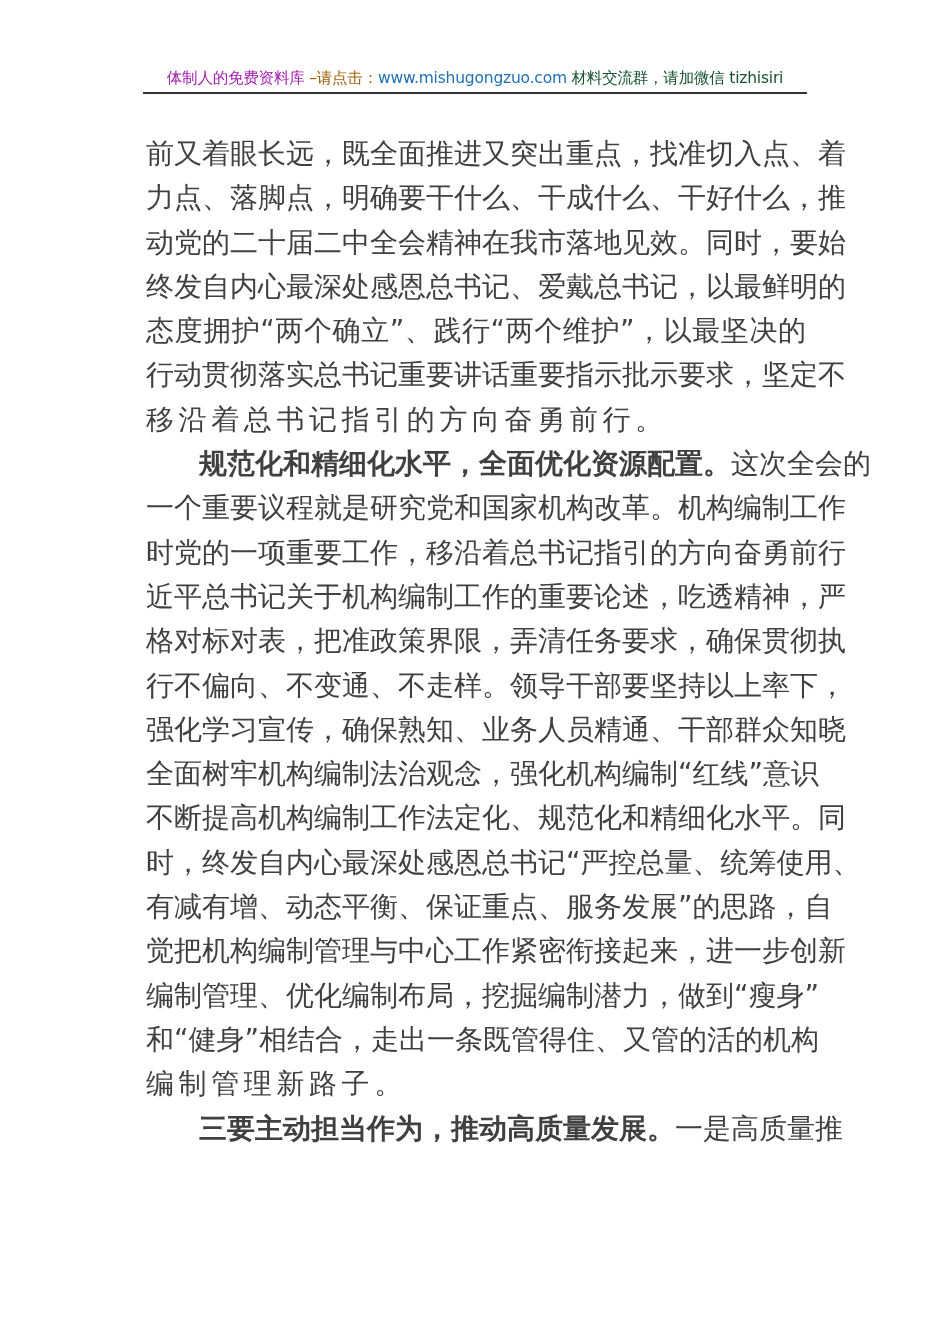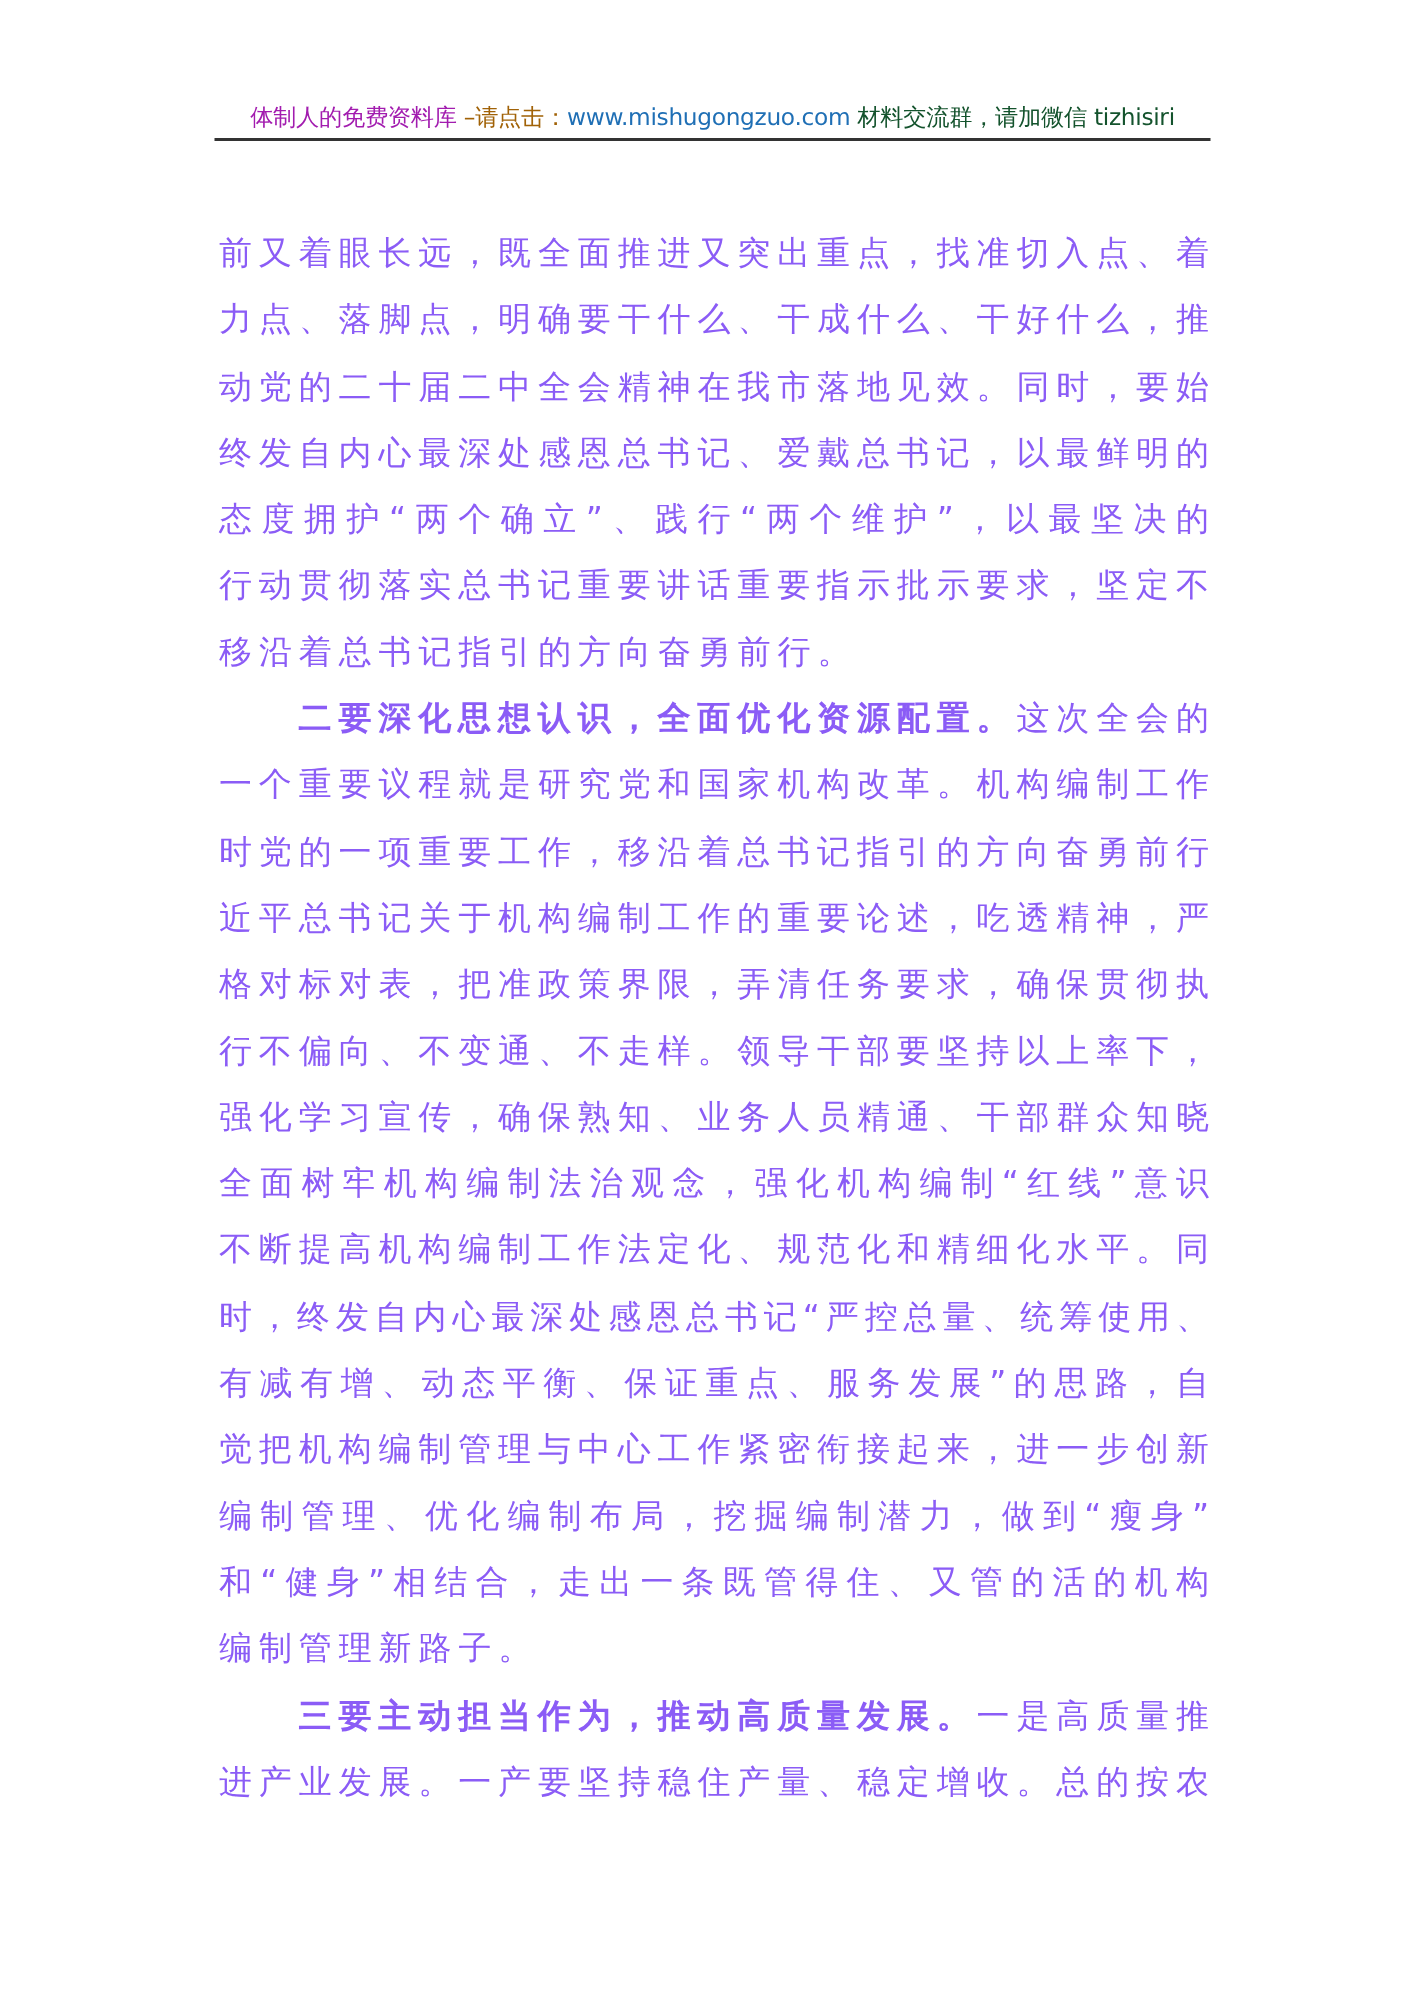--- a/index.html
+++ b/index.html
@@ -8,23 +8,23 @@
       position: absolute; left: 143px; top: 66px; width: 664px; height: 26px;
       border-bottom: 2px solid #333;
       font-family: "DejaVu Sans", sans-serif; font-size: 15.5px; line-height: 24px;
       white-space: nowrap; text-align: center; letter-spacing: -0.2px;
     }
     .header .brand { color: #a21caf; }
     .header .prompt { color: #a16207; }
     .header .link { color: #1f6fb5; text-decoration: none; }
     .header .tail { color: #14532d; }
     .content {
-      position: absolute; left: 146px; top: 148px; width: 660px;
+      position: absolute; left: 146px; top: 132px; width: 660px;
       font-family: "DejaVu Sans", sans-serif;
-      font-size: 22px; line-height: 44.3px; color: #8b5cf6;
+      font-size: 28px; line-height: 44.3px; color: #404040;
       letter-spacing: 4.6px;
     }
     .para { margin: 0; text-align: justify; text-align-last: left; }
     .line { display: block; white-space: nowrap; text-align-last: justify; text-align: justify; letter-spacing: 0; }
     .line.last { text-align-last: left; letter-spacing: 4.6px; }
     .bold { font-weight: bold; }
   </style>
 </head>
 <body>
 
@@ -38,35 +38,34 @@
     <span class="line">前又着眼长远，既全面推进又突出重点，找准切入点、着</span>
     <span class="line">力点、落脚点，明确要干什么、干成什么、干好什么，推</span>
     <span class="line">动党的二十届二中全会精神在我市落地见效。同时，要始</span>
     <span class="line">终发自内心最深处感恩总书记、爱戴总书记，以最鲜明的</span>
     <span class="line">态度拥护“两个确立”、践行“两个维护”，以最坚决的</span>
     <span class="line">行动贯彻落实总书记重要讲话重要指示批示要求，坚定不</span>
     <span class="line last">移沿着总书记指引的方向奋勇前行。</span>
   </p>
 
   <p class="para">
-    <span class="line" style="padding-left:53px;"><span class="bold">二要深化思想认识，全面优化资源配置。</span><span>这次全会的</span></span>
+    <span class="line" style="padding-left:53px;"><span class="bold">规范化和精细化水平，全面优化资源配置。</span><span>这次全会的</span></span>
     <span class="line">一个重要议程就是研究党和国家机构改革。机构编制工作</span>
     <span class="line">时党的一项重要工作，移沿着总书记指引的方向奋勇前行</span>
     <span class="line">近平总书记关于机构编制工作的重要论述，吃透精神，严</span>
     <span class="line">格对标对表，把准政策界限，弄清任务要求，确保贯彻执</span>
     <span class="line">行不偏向、不变通、不走样。领导干部要坚持以上率下，</span>
     <span class="line">强化学习宣传，确保熟知、业务人员精通、干部群众知晓</span>
     <span class="line">全面树牢机构编制法治观念，强化机构编制“红线”意识</span>
     <span class="line">不断提高机构编制工作法定化、规范化和精细化水平。同</span>
     <span class="line">时，终发自内心最深处感恩总书记“严控总量、统筹使用、</span>
     <span class="line">有减有增、动态平衡、保证重点、服务发展”的思路，自</span>
     <span class="line">觉把机构编制管理与中心工作紧密衔接起来，进一步创新</span>
     <span class="line">编制管理、优化编制布局，挖掘编制潜力，做到“瘦身”</span>
     <span class="line">和“健身”相结合，走出一条既管得住、又管的活的机构</span>
     <span class="line last">编制管理新路子。</span>
   </p>
 
   <p class="para">
     <span class="line" style="padding-left:53px;"><span class="bold">三要主动担当作为，推动高质量发展。</span><span>一是高质量推</span></span>
-    <span class="line">进产业发展。一产要坚持稳住产量、稳定增收。总的按农</span>
   </p>
 
 </div>
 
 </body></html>

